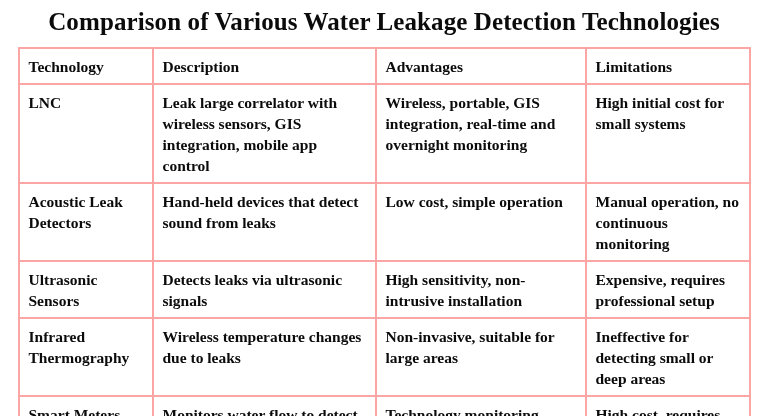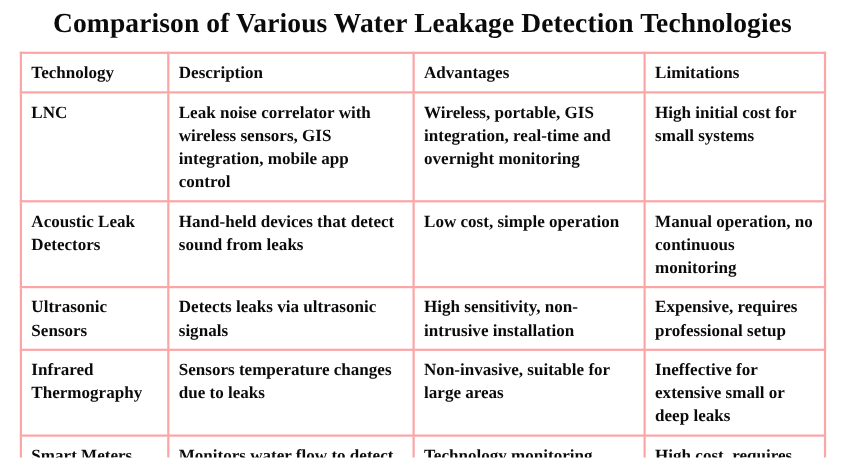--- a/index.html
+++ b/index.html
@@ -72,41 +72,41 @@
       <tr class="row-header">
         <th>Technology</th>
         <th>Description</th>
         <th>Advantages</th>
         <th>Limitations</th>
       </tr>
     </thead>
     <tbody>
       <tr class="row-0">
         <td>LNC</td>
-        <td>Leak noise correlator with wireless sensors, GIS integration, mobile app control</td>
+        <td>Leak large correlator with wireless sensors, GIS integration, mobile app control</td>
         <td>Wireless, portable, GIS integration, real-time and overnight monitoring</td>
         <td>High initial cost for small systems</td>
       </tr>
       <tr class="row-1">
         <td>Acoustic Leak Detectors</td>
         <td>Hand-held devices that detect sound from leaks</td>
         <td>Low cost, simple operation</td>
         <td>Manual operation, no continuous monitoring</td>
       </tr>
       <tr class="row-2">
         <td>Ultrasonic Sensors</td>
         <td>Detects leaks via ultrasonic signals</td>
         <td>High sensitivity, non-intrusive installation</td>
         <td>Expensive, requires professional setup</td>
       </tr>
       <tr class="row-3">
         <td>Infrared Thermography</td>
-        <td>Sensors temperature changes due to leaks</td>
+        <td>Wireless temperature changes due to leaks</td>
         <td>Non-invasive, suitable for large areas</td>
-        <td>Ineffective for extensive small or deep leaks</td>
+        <td>Ineffective for detecting small or deep areas</td>
       </tr>
       <tr class="row-4">
         <td>Smart Meters</td>
         <td>Monitors water flow to detect anomalies</td>
         <td>Technology monitoring, city-wide networks</td>
         <td>High cost, requires extensive infrastructure</td>
       </tr>
     </tbody>
   </table>
 </div>

